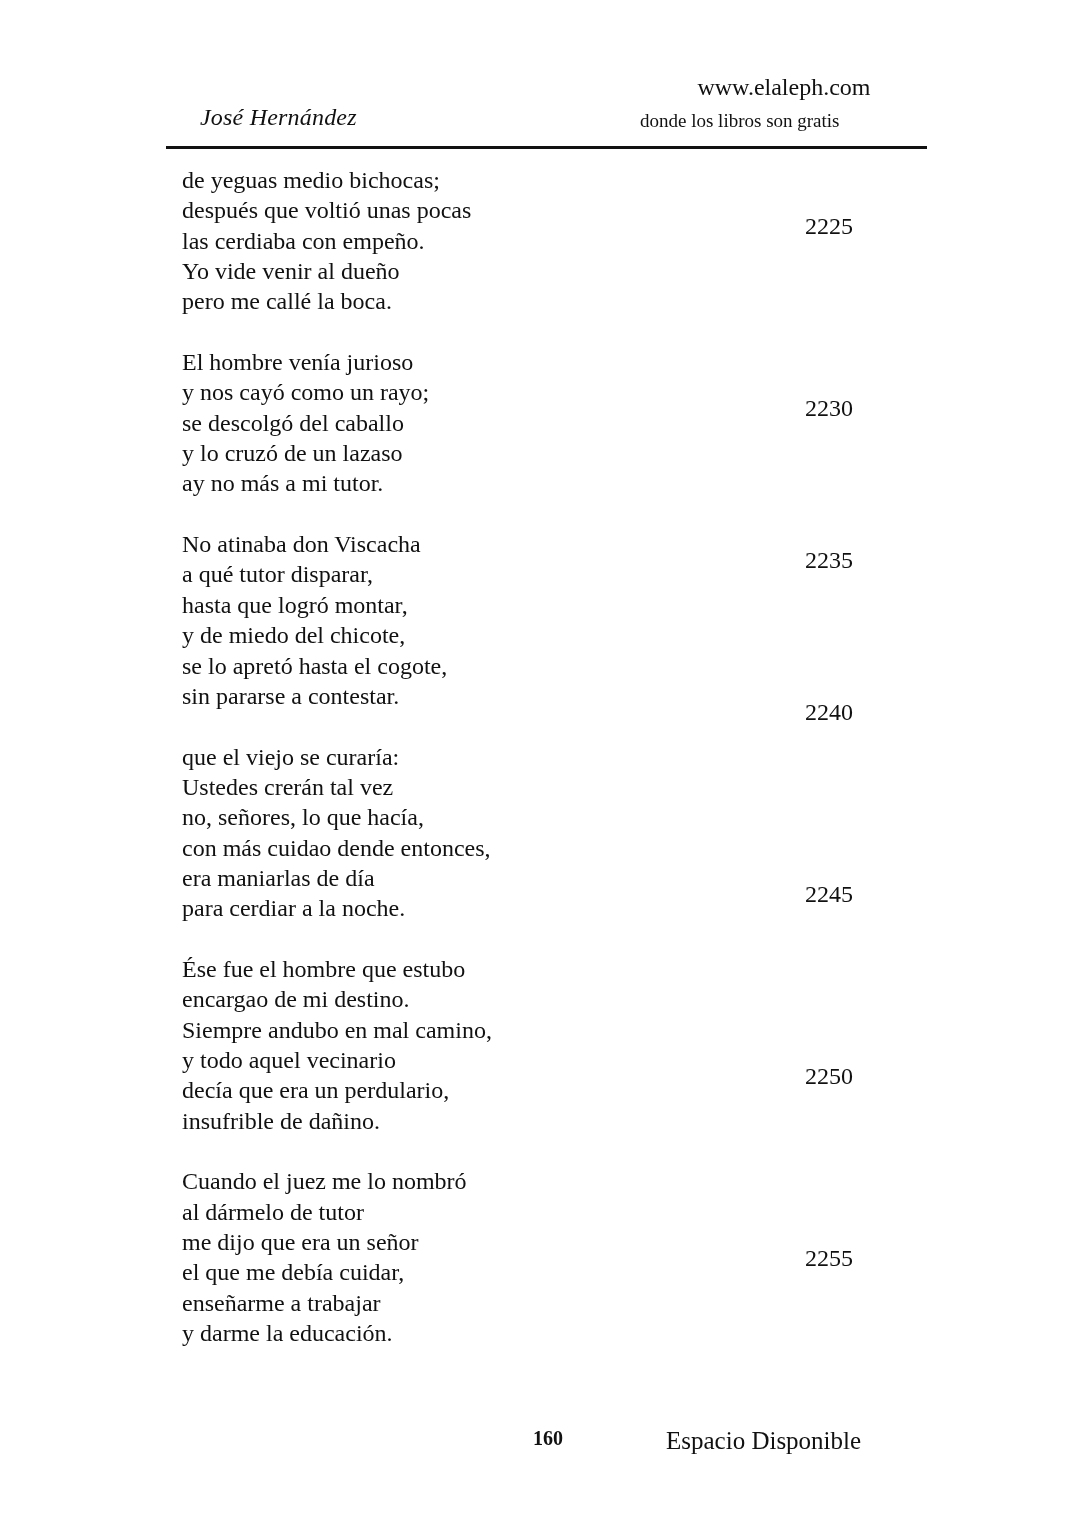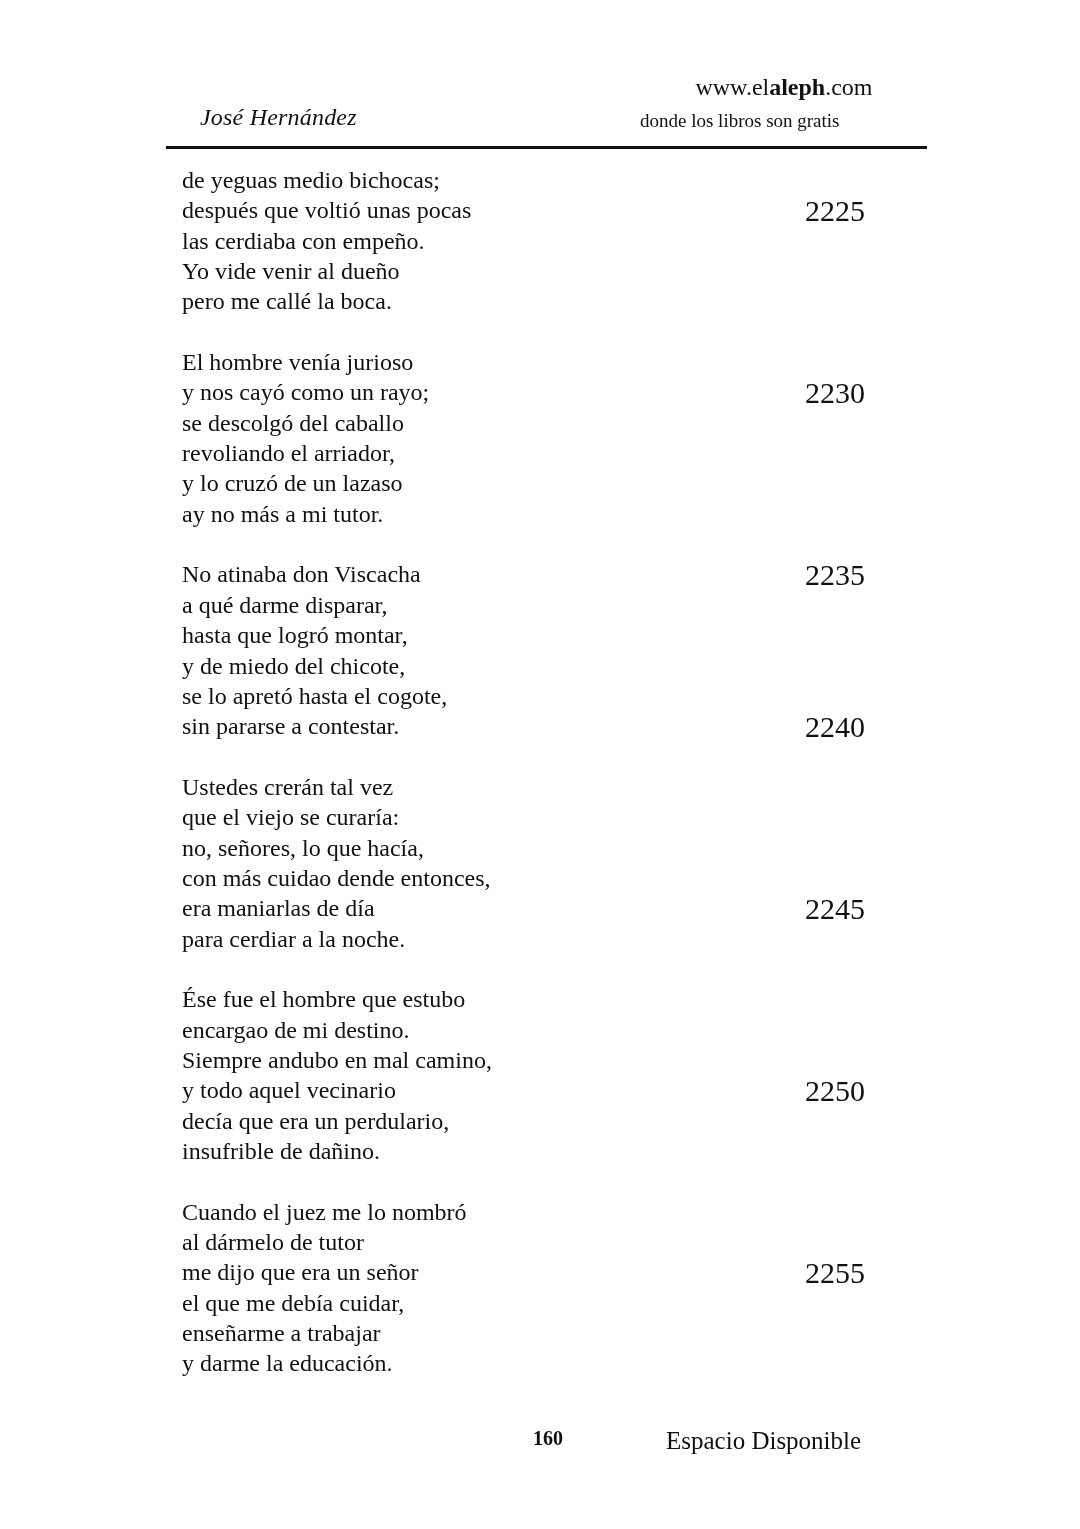--- a/index.html
+++ b/index.html
@@ -1,26 +1,26 @@
 <!DOCTYPE html>
 <html><head>
   <meta charset="utf-8">
   <style>
     html, body { margin: 0; padding: 0; background: #ffffff; }
     body { width: 1080px; height: 1529px; position: relative; overflow: hidden;
            font-family: "Liberation Serif", "DejaVu Serif", serif; color: #111111; }
     .author { position: absolute; left: 200px; top: 104px; font-size: 24px; font-style: italic; letter-spacing: 0.2px; }
     .site { position: absolute; left: 640px; width: 288px; top: 74px; text-align: center; font-size: 24px; }
-    .site b { font-weight: bold; margin-top: 28px; }
+    .site b { font-weight: normal; margin-top: 28px; }
     .tagline { position: absolute; left: 640px; width: 288px; top: 110px; text-align: left; font-size: 19px; }
     .rule { position: absolute; left: 166px; top: 146px; width: 761px; height: 3px; background: #111111; }
     .poem { position: absolute; left: 182px; top: 165px; width: 700px; }
     .line { position: relative; height: 30.35px; line-height: 30.35px; font-size: 24px; white-space: nowrap; }
     .line.blank { height: 30.35px; }
-    .num { position: absolute; left: 623px; top: 1px; font-size: 30px; }
+    .num { position: absolute; left: 623px; top: 16px; font-size: 24px; }
     .footer-page { position: absolute; left: 533px; top: 1427px; font-size: 20px; font-weight: bold; text-align: right; }
     .footer-note { position: absolute; left: 666px; top: 1427px; font-size: 25px; }
   </style>
 </head>
 <body>
 
 <div>
   <div class="author">José Hernández</div>
   <div class="site"><span>www.el</span><b>aleph</b><span>.com</span></div>
   <div class="tagline">donde los libros son gratis</div>
@@ -35,39 +35,38 @@
     <div class="line"><span>las cerdiaba con empeño.</span><span class="num"></span></div>
     <div class="line"><span>Yo vide venir al dueño</span><span class="num"></span></div>
     <div class="line"><span>pero me callé la boca.</span><span class="num"></span></div>
     <div class="line blank"></div>
   </div>
 
   <div>
     <div class="line"><span>El hombre venía jurioso</span><span class="num"></span></div>
     <div class="line"><span>y nos cayó como un rayo;</span><span class="num">2230</span></div>
     <div class="line"><span>se descolgó del caballo</span><span class="num"></span></div>
-    <div class="line"><span>revoliando el arriador,</span><span class="num"></span></div>
     <div class="line"><span>y lo cruzó de un lazaso</span><span class="num"></span></div>
     <div class="line"><span>ay no más a mi tutor.</span><span class="num"></span></div>
     <div class="line blank"></div>
   </div>
 
   <div>
     <div class="line"><span>No atinaba don Viscacha</span><span class="num">2235</span></div>
-    <div class="line"><span>a qué darme disparar,</span><span class="num"></span></div>
+    <div class="line"><span>a qué tutor disparar,</span><span class="num"></span></div>
     <div class="line"><span>hasta que logró montar,</span><span class="num"></span></div>
     <div class="line"><span>y de miedo del chicote,</span><span class="num"></span></div>
     <div class="line"><span>se lo apretó hasta el cogote,</span><span class="num"></span></div>
     <div class="line"><span>sin pararse a contestar.</span><span class="num">2240</span></div>
     <div class="line blank"></div>
   </div>
 
   <div>
+    <div class="line"><span>que el viejo se curaría:</span><span class="num"></span></div>
     <div class="line"><span>Ustedes crerán tal vez</span><span class="num"></span></div>
-    <div class="line"><span>que el viejo se curaría:</span><span class="num"></span></div>
     <div class="line"><span>no, señores, lo que hacía,</span><span class="num"></span></div>
     <div class="line"><span>con más cuidao dende entonces,</span><span class="num"></span></div>
     <div class="line"><span>era maniarlas de día</span><span class="num">2245</span></div>
     <div class="line"><span>para cerdiar a la noche.</span><span class="num"></span></div>
     <div class="line blank"></div>
   </div>
 
   <div>
     <div class="line"><span>Ése fue el hombre que estubo</span><span class="num"></span></div>
     <div class="line"><span>encargao de mi destino.</span><span class="num"></span></div>

